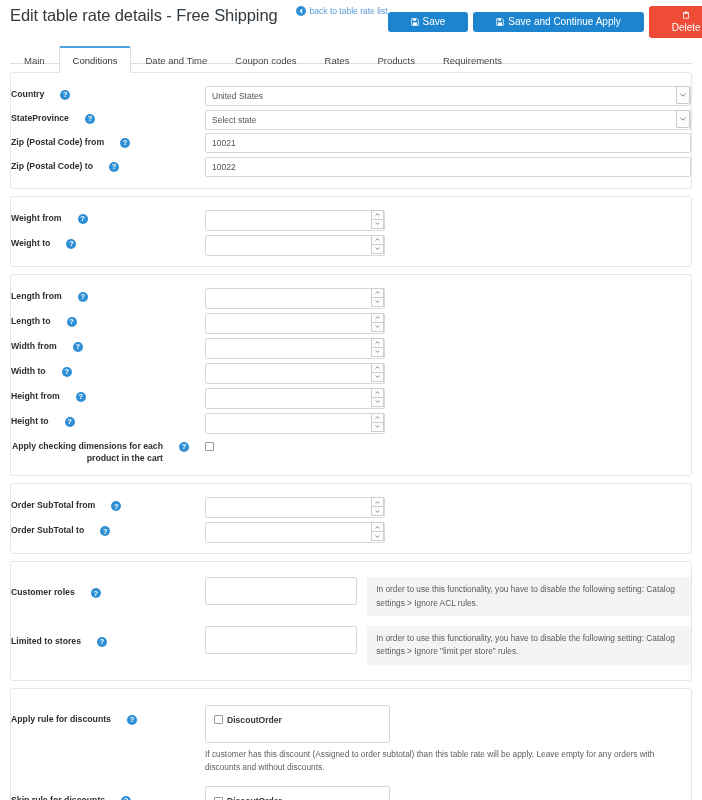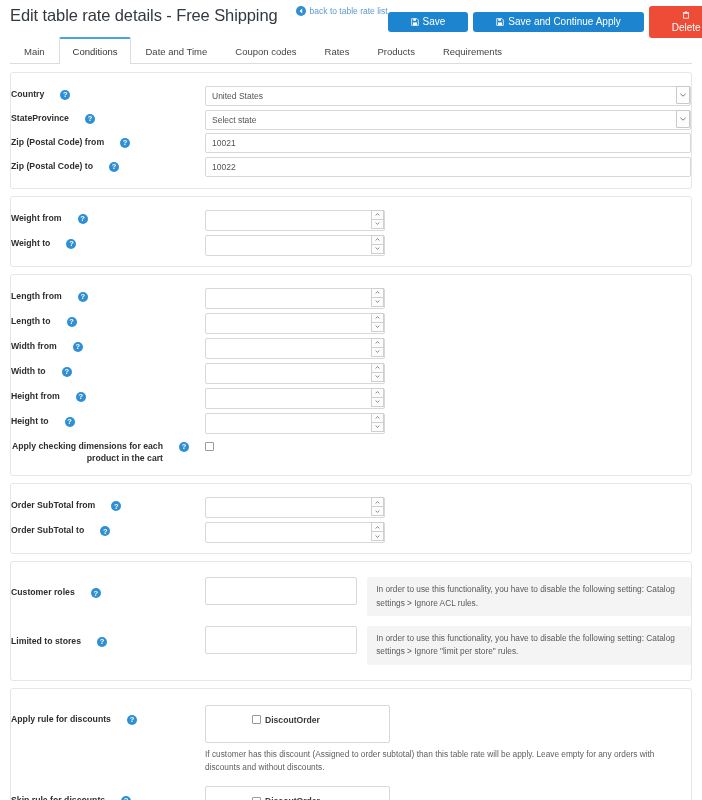--- a/index.html
+++ b/index.html
@@ -76,21 +76,21 @@
     align-items: flex-end;
   }
   .tab {
     font-size: 9.5px;
     color: #444;
     padding: 8px 13px 7px;
     cursor: pointer;
     border: 1px solid transparent;
     border-bottom: none;
     position: relative;
-    top: 1px;
+    top: 10px;
     background: transparent;
     white-space: nowrap;
   }
   .tab.active {
     background: #fff;
     border-color: #ddd;
     border-top: 2px solid #4aa3df;
     border-radius: 2px 2px 0 0;
     color: #333;
     padding-top: 7px;
@@ -229,21 +229,20 @@
     border: 1px solid #d8d8d8;
     background: #fff;
     border-radius: 2px;
     padding: 9px 8px 8px;
   }
   .cb-line {
     display: flex; align-items: center; gap: 4px;
     font-size: 8.6px;
     font-weight: bold;
     color: #3b3b3b;
-    margin-left: 38px;
   }
   .cb-line .cb { margin-top: 0; }
   .hint {
     font-size: 8.3px;
     color: #5e5e5e;
     line-height: 1.6;
     margin-top: 5px;
     max-width: 495px;
   }
   .stack { display: flex; flex-direction: column; }

